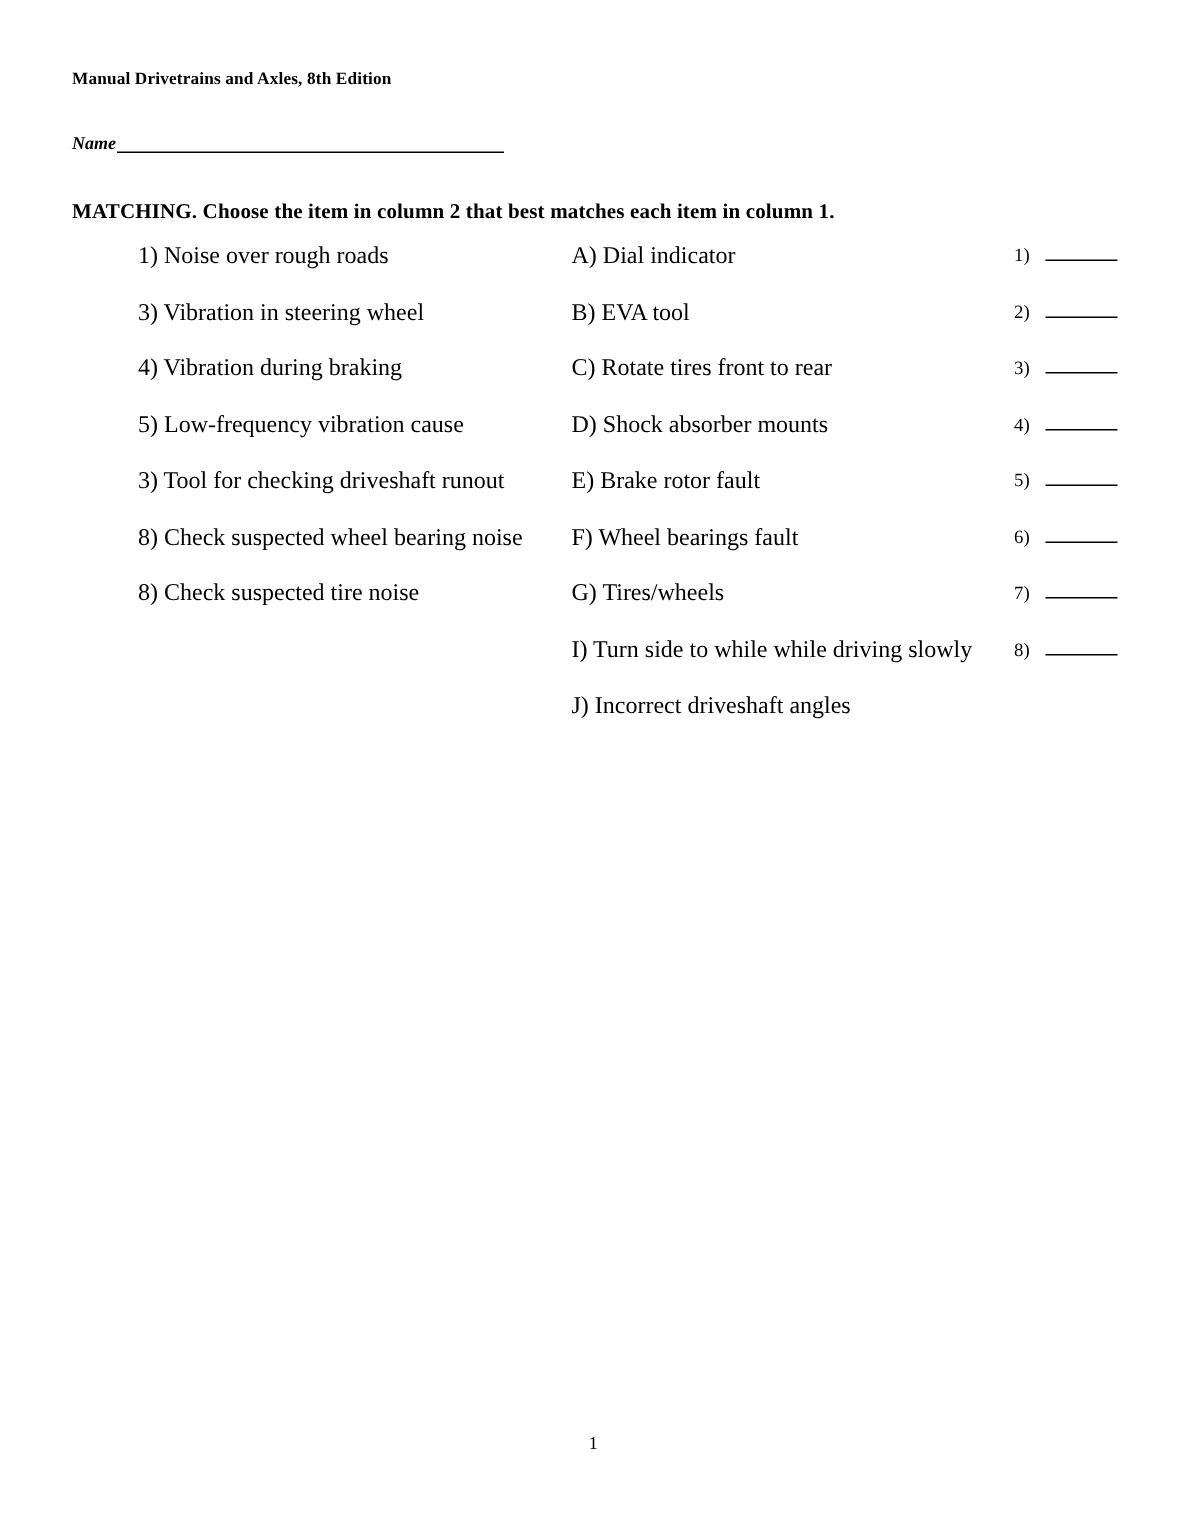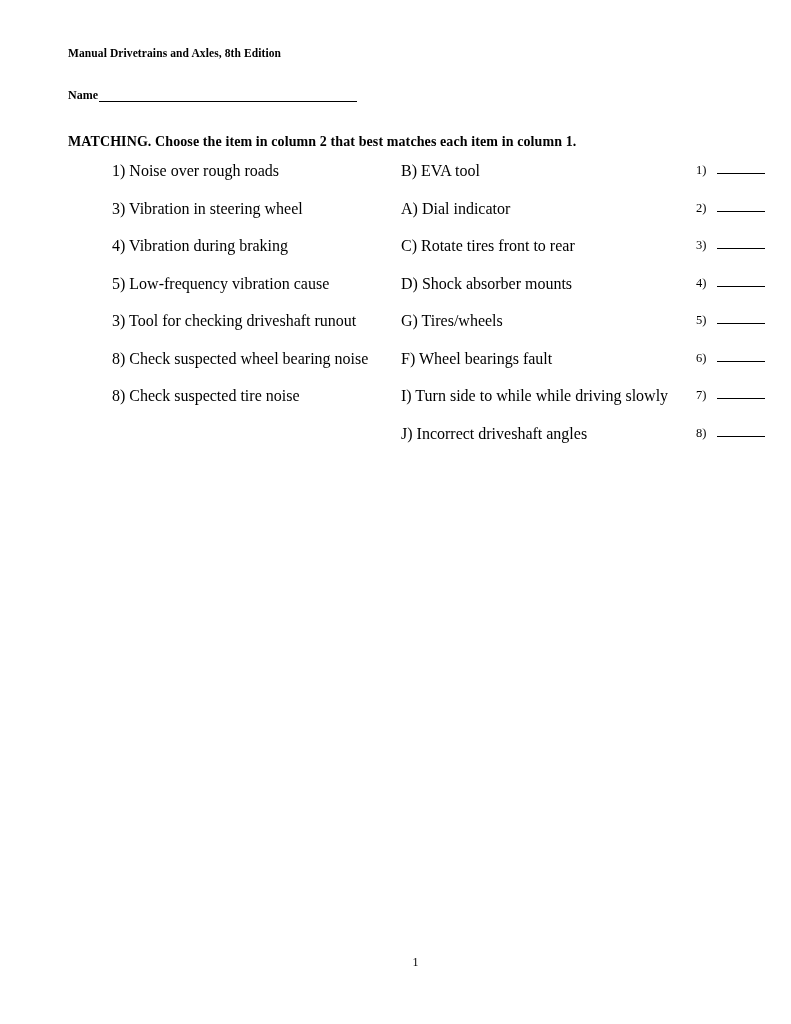--- a/index.html
+++ b/index.html
@@ -14,21 +14,20 @@
     font-family: "Liberation Serif", serif;
     color: #000000;
     overflow: hidden;
   }
   .page {
     position: absolute;
     left: 0; top: 0;
     width: 748px;
     height: 1024px;
     background: #fff;
-    margin-left: 20px;
   }
   .header {
     position: absolute;
     left: 48px;
     top: 45px;
     font-size: 11.5px;
     font-weight: bold;
     line-height: 16px;
     letter-spacing: 0.1px;
   }
@@ -37,20 +36,21 @@
     position: absolute;
     left: 48px;
     top: 88px;
     font-size: 12px;
     font-weight: bold;
     display: flex;
     align-items: flex-end;
   }
   .name-label {
     line-height: 14px;
+    font-style: italic;
   }
   .name-blank {
     display: inline-block;
     width: 258px;
     border-bottom: 1px solid #000;
     height: 12px;
     margin-left: 1px;
   }
   .instructions {
     position: absolute;
@@ -129,26 +129,27 @@
     <div class="q-item">1) Noise over rough roads</div>
     <div class="q-item">3) Vibration in steering wheel</div>
     <div class="q-item">4) Vibration during braking</div>
     <div class="q-item">5) Low-frequency vibration cause</div>
     <div class="q-item">3) Tool for checking driveshaft runout</div>
     <div class="q-item">8) Check suspected wheel bearing noise</div>
     <div class="q-item">8) Check suspected tire noise</div>
   </div>
 
   <div class="col2">
+    <div class="opt-item">A) Dial indicator</div>
     <div class="opt-item">B) EVA tool</div>
-    <div class="opt-item">A) Dial indicator</div>
     <div class="opt-item">C) Rotate tires front to rear</div>
     <div class="opt-item">D) Shock absorber mounts</div>
+    <div class="opt-item">E) Brake rotor fault</div>
+    <div class="opt-item">F) Wheel bearings fault</div>
     <div class="opt-item">G) Tires/wheels</div>
-    <div class="opt-item">F) Wheel bearings fault</div>
     <div class="opt-item">I) Turn side to while while driving slowly</div>
     <div class="opt-item">J) Incorrect driveshaft angles</div>
   </div>
 
   <div class="col3">
     <div class="ans-item">
       <span class="ans-num">1)</span>
       <span class="ans-blank"></span>
     </div>
     <div class="ans-item">

